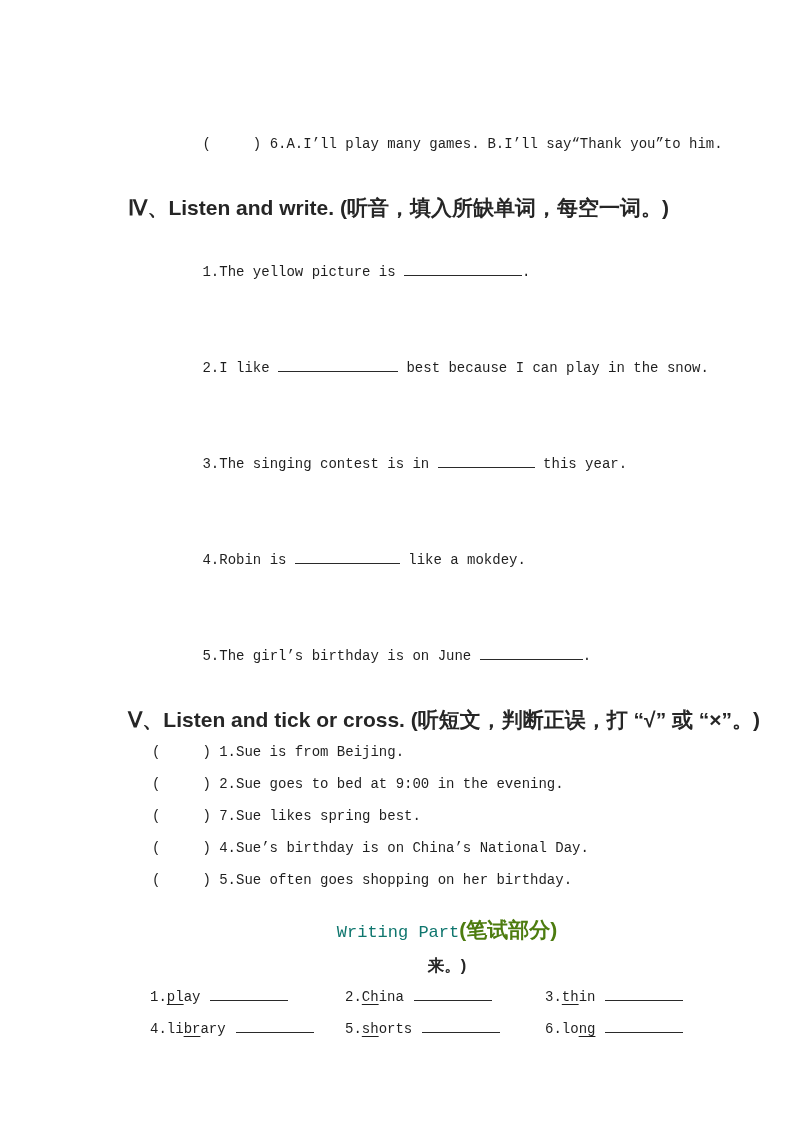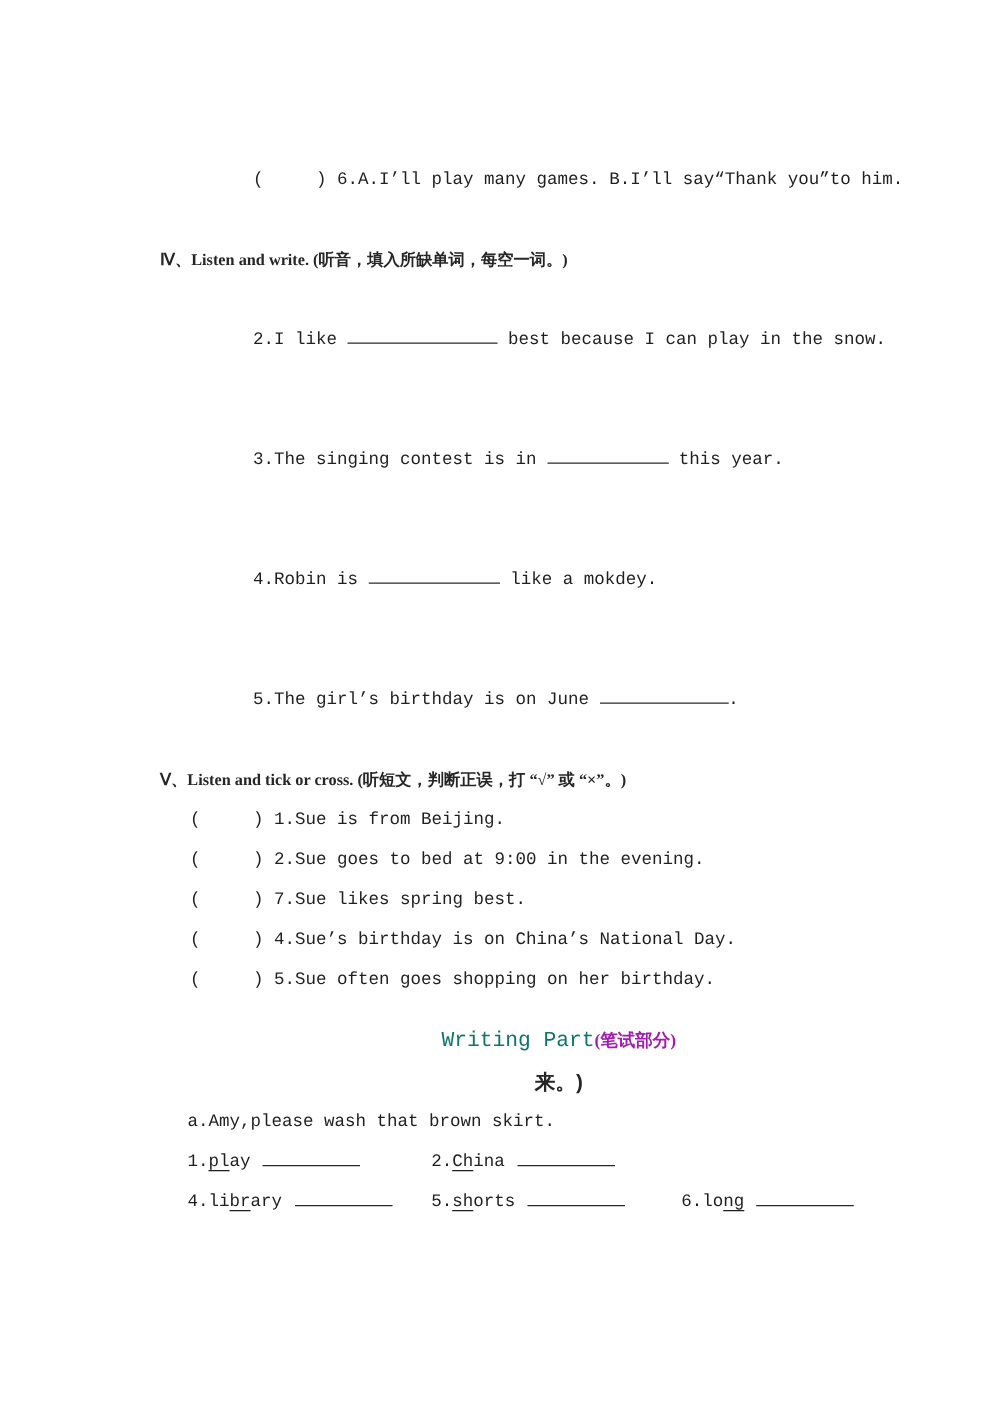--- a/index.html
+++ b/index.html
@@ -15,40 +15,40 @@
   .content{padding:96px 18px 0 128px;}
   .row{
     line-height:32px;
     white-space:pre;
     margin-left:24px;
   }
   .hdr{
     line-height:32px;
     margin-left:0;
     white-space:nowrap;
-    font-family:Liberation Serif, serif;
-    font-size:13px;
+    font-family:Liberation Sans, sans-serif;
+    font-size:21px;
     font-weight:600;
     color:#262626;
   }
   .topA{display:inline-block;width:285px;}
   .bl{
     display:inline-block;
     border-bottom:1px solid #2a2a2a;
     height:16px;
     vertical-align:baseline;
   }
   .writing-title{
     text-align:center;
     margin-top:18px;
     line-height:32px;
     white-space:nowrap;
   }
   .writing-title .en{font-family:"Liberation Mono","DejaVu Sans Mono",monospace;font-size:17px;color:#0f766e;}
-  .writing-title .zh{font-family:Liberation Serif, serif;font-size:14px;font-weight:700;color:#a21caf;}
+  .writing-title .zh{font-family:Liberation Sans, sans-serif;font-size:21px;font-weight:700;color:#4d7c0f;}
   .hdr-cont{
     text-align:center;
     line-height:32px;
     font-family:"Liberation Sans","DejaVu Sans",sans-serif;
     font-size:16.5px;font-weight:600;color:#262626;
   }
   .wordgrid{
     display:grid;
     grid-template-columns:195px 200px auto;
     line-height:32px;
@@ -64,20 +64,23 @@
 <div class="page">
   <div class="content">
 
     <div class="row">
       <span class="topA">(     ) 6.A.I’ll play many games.</span><span>B.I’ll say“Thank you”to him.</span>
     </div>
 
     <div class="hdr">Ⅳ、Listen and write. (听音，填入所缺单词，每空一词。)</div>
 
     <div class="row">
+      <span>1.The yellow picture is </span><span class="bl" style="width:118px"></span><span>.</span>
+    </div>
+    <div class="row">
       <span>2.I like </span><span class="bl" style="width:120px"></span><span> best because I can play in the snow.</span>
     </div>
     <div class="row">
       <span>3.The singing contest is in </span><span class="bl" style="width:97px"></span><span> this year.</span>
     </div>
     <div class="row">
       <span>4.Robin is </span><span class="bl" style="width:105px"></span><span> like a mokdey.</span>
     </div>
     <div class="row">
       <span>5.The girl’s birthday is on June </span><span class="bl" style="width:103px"></span><span>.</span>
@@ -88,25 +91,25 @@
     <div class="row">(     ) 2.Sue goes to bed at 9:00 in the evening.</div>
     <div class="row">(     ) 7.Sue likes spring best.</div>
     <div class="row">(     ) 4.Sue’s birthday is on China’s National Day.</div>
     <div class="row">(     ) 5.Sue often goes shopping on her birthday.</div>
 
     <div class="writing-title">
       <span class="en">Writing Part</span><span class="zh">(笔试部分)</span>
     </div>
 
     <div class="hdr-cont">来。)</div>
-    <div class="row" style="margin-left:22px">a.Amy,please wash that brown skirt.</div>
 
     <div class="wordgrid">
       <span class="wcell"><span>1.</span><span></span><span class="wu">pl</span><span>ay</span><span class="bl"></span></span>
       <span class="wcell"><span>2.</span><span></span><span class="wu">Ch</span><span>ina</span><span class="bl"></span></span>
+      <span class="wcell"><span>3.</span><span></span><span class="wu">th</span><span>in</span><span class="bl"></span></span>
     </div>
     <div class="wordgrid">
       <span class="wcell"><span>4.</span><span>li</span><span class="wu">br</span><span>ary</span><span class="bl"></span></span>
       <span class="wcell"><span>5.</span><span></span><span class="wu">sh</span><span>orts</span><span class="bl"></span></span>
       <span class="wcell"><span>6.</span><span>lo</span><span class="wu">ng</span><span></span><span class="bl"></span></span>
     </div>
 
   </div>
 </div>
 

